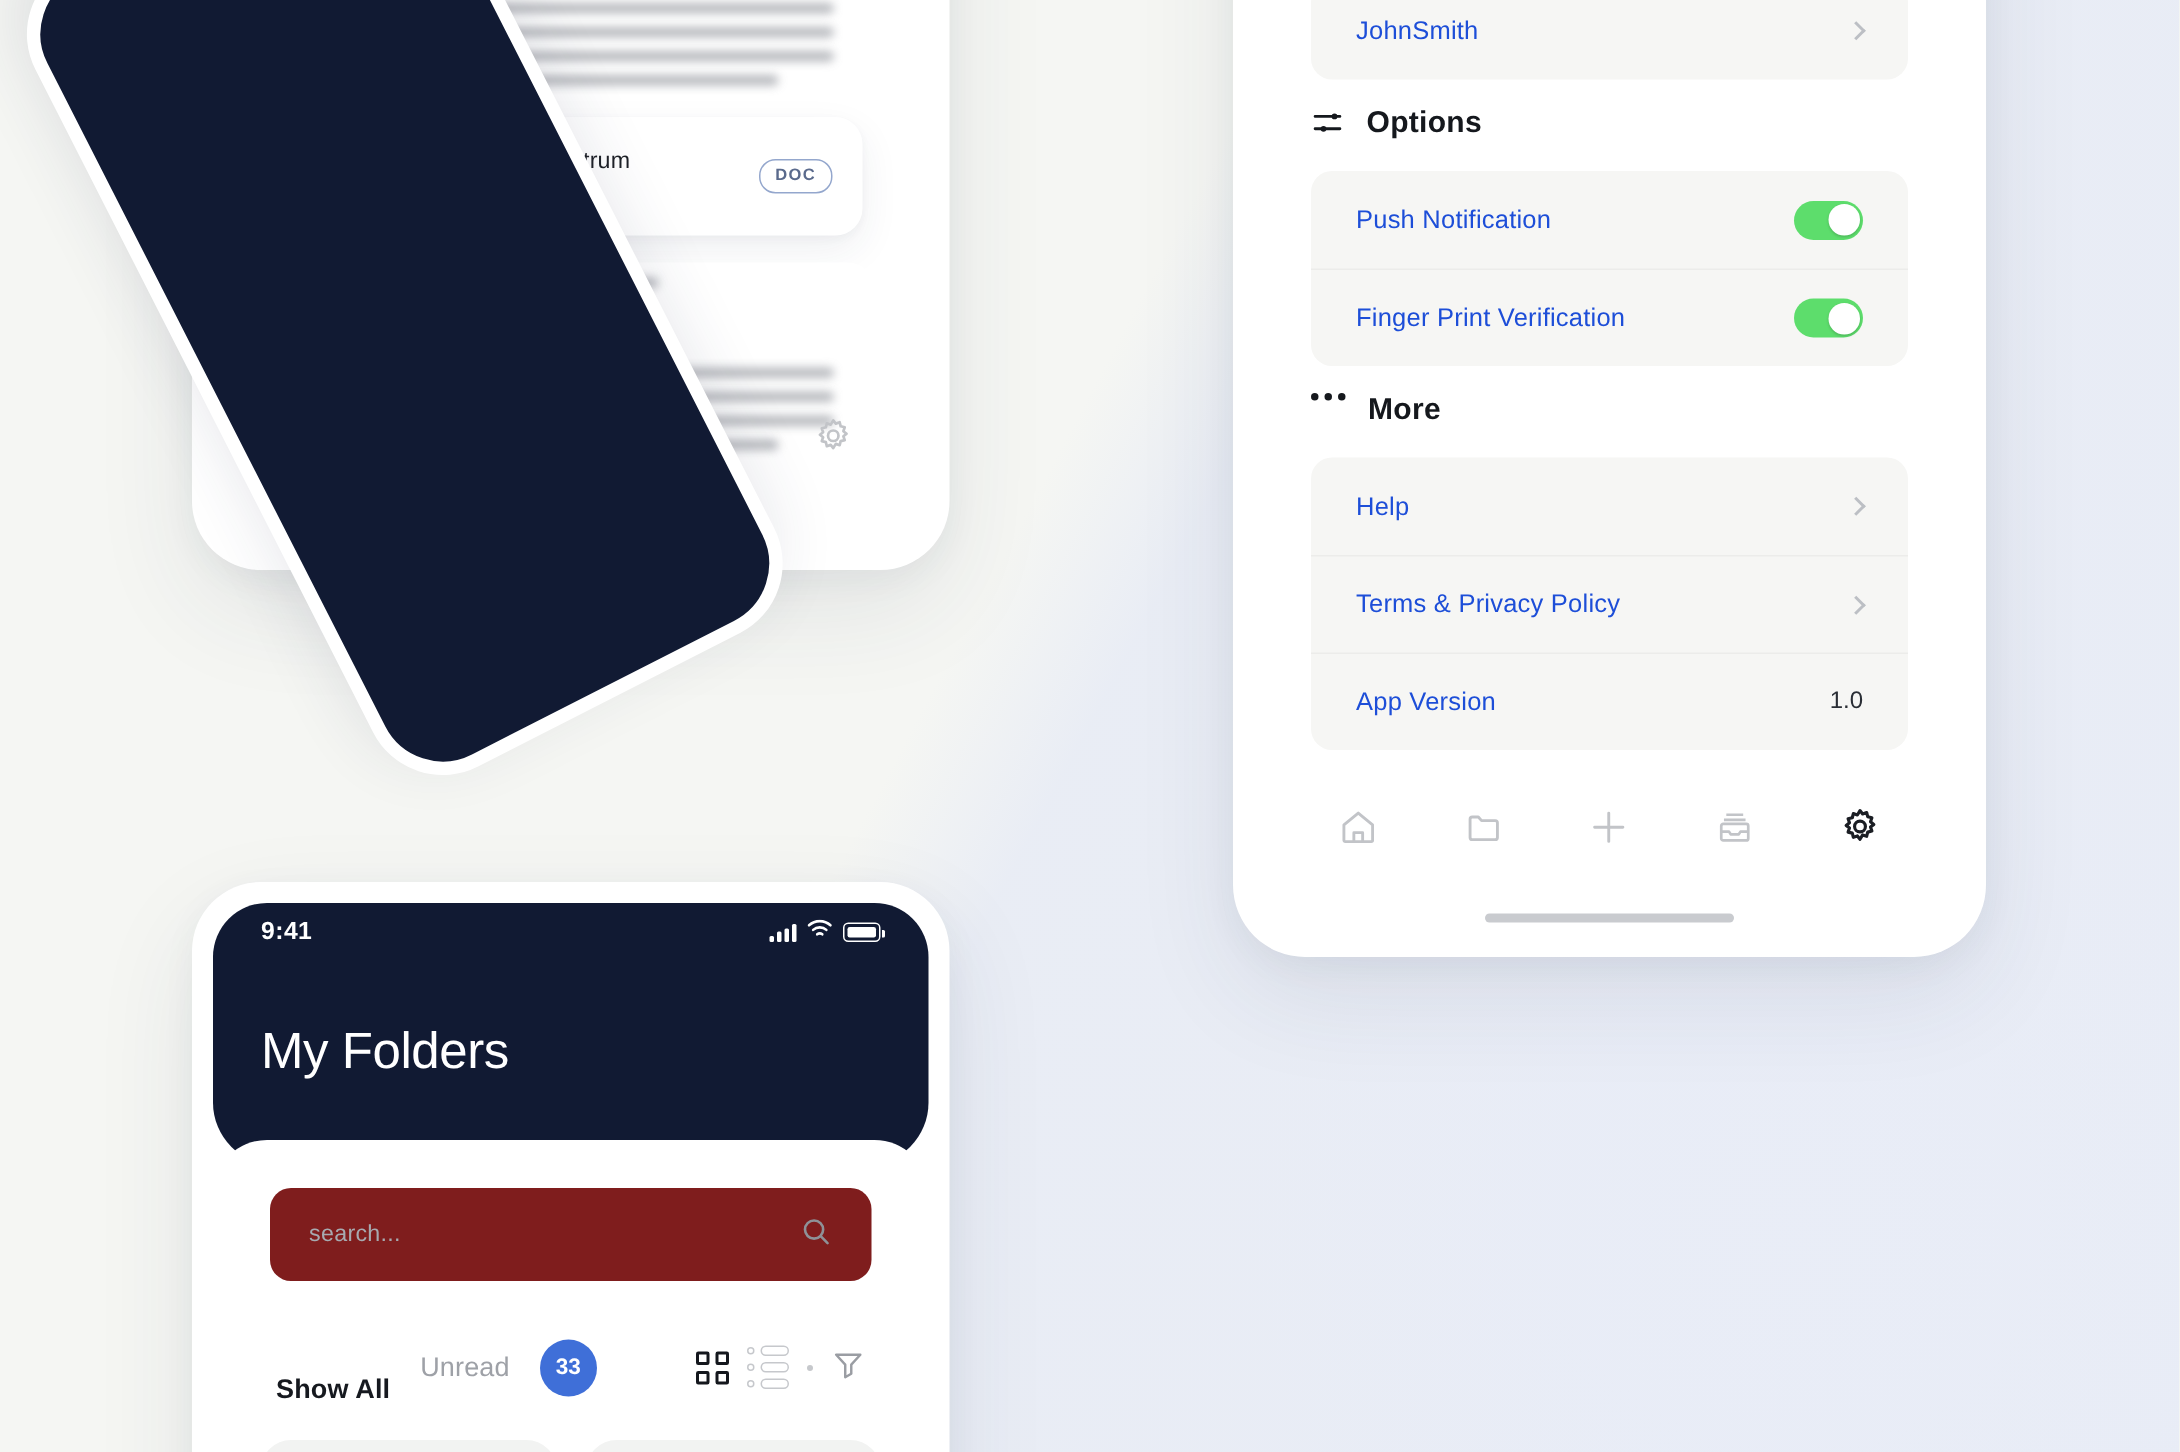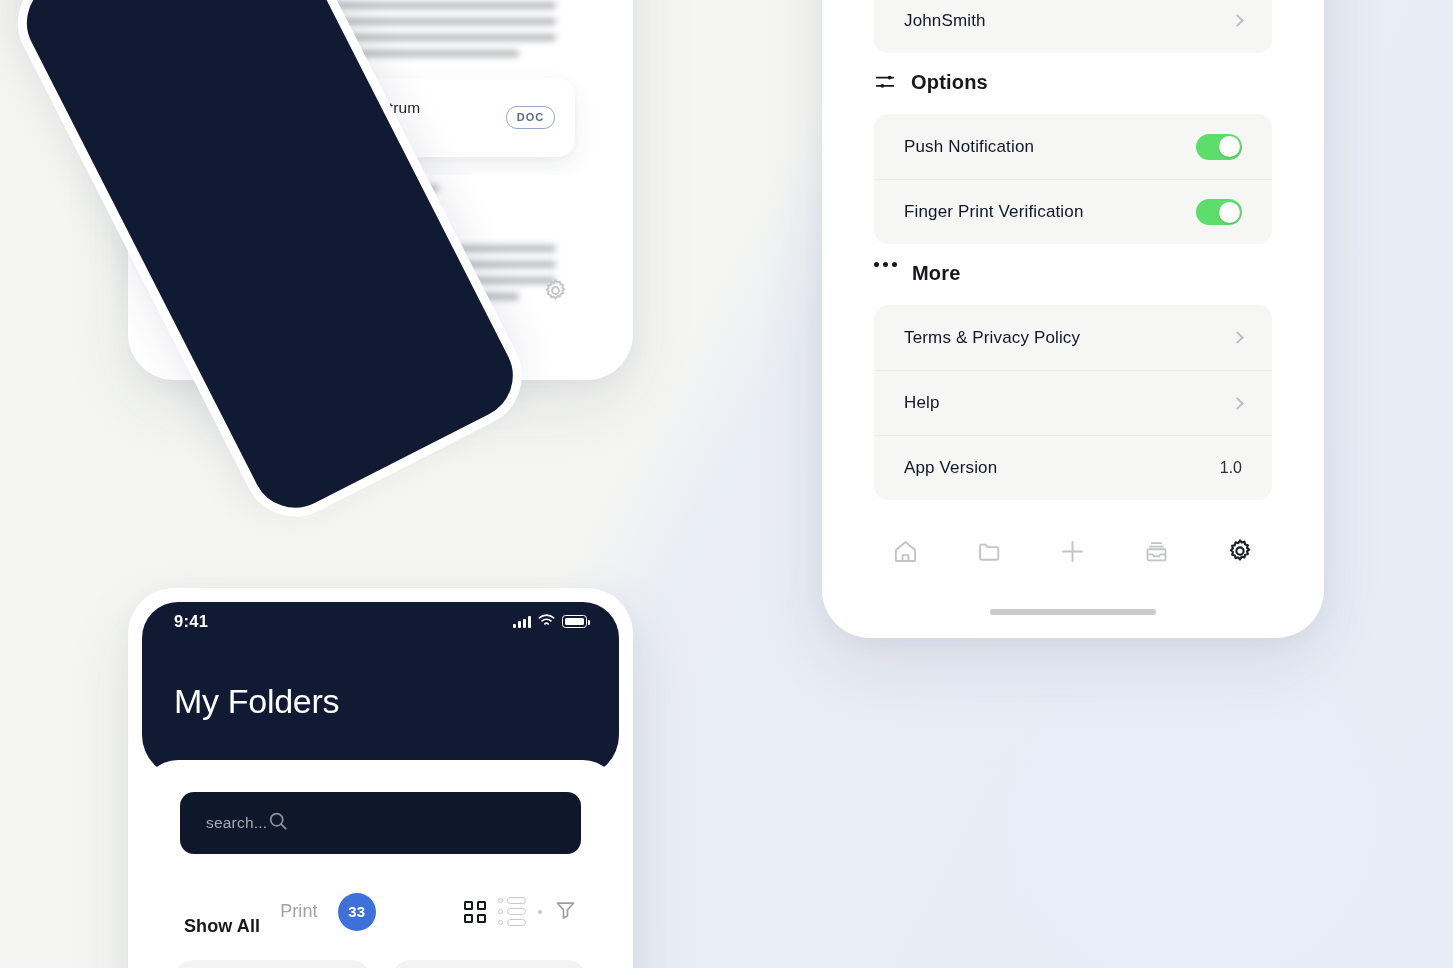--- a/index.html
+++ b/index.html
@@ -129,21 +129,21 @@
     background: #f6f6f4;
     border-radius: 14px;
     overflow: hidden;
   }
   .srow {
     height: 65px;
     display: flex; align-items: center; justify-content: space-between;
     padding: 0 30px 0 30px;
   }
   .srow + .srow { border-top: 1px solid #ececea; }
-  .srow-label { font-size: 17px; color: #0f172a; letter-spacing: .15px; }
+  .srow-label { font-size: 17px; color: #1d4ed8; letter-spacing: .15px; }
   .srow-value { font-size: 16px; color: #2a2e35; margin-left: 32px; }
   .chev {
     width: 9px; height: 9px;
     border-right: 2px solid #bcbfc4;
     border-top: 2px solid #bcbfc4;
     transform: rotate(45deg);
   }
   .sec-head {
     display: flex; align-items: flex-start; gap: 15px;
     font-size: 20px; font-weight: 700; color: #15181d; letter-spacing: .2px;
@@ -199,22 +199,22 @@
     font-size: 34px; font-weight: 400; color: #fff; letter-spacing: -.3px;
   }
 
   .sheet {
     position: absolute; left: 14px; right: 14px; top: 172px; bottom: 0;
     background: #fff;
     border-radius: 36px 36px 0 0;
   }
   .searchbar {
     position: absolute; left: 38px; right: 38px; top: 32px;
-    height: 62px; border-radius: 14px; background: #0f172a;
-    display: flex; align-items: center; 
+    height: 62px; border-radius: 14px; background: #7f1d1d;
+    display: flex; align-items: center; justify-content: space-between;
     padding: 0 26px;
   }
   .searchbar span { font-size: 15.5px; color: #a7aab0; letter-spacing: .2px; }
   .filterbar {
     position: absolute; left: 42px; right: 42px; top: 126px;
     display: flex; align-items: center; justify-content: space-between;
   }
   .filters-left { display: flex; align-items: center; gap: 20px; }
   .f-tab { font-size: 18px; letter-spacing: .1px; }
   .f-tab.active { color: #16191f; font-weight: 700; margin-top: 30px; }
@@ -378,25 +378,25 @@
         <span class="dots3">
           <i></i>
             <i></i>
             <i></i>
         </span>
         <span>More</span>
       </div>
 
       <div class="settings-group" style="position:absolute; left:52px; right:52px; top:693px;">
         <div class="srow">
+          <div class="srow-label">Help</div>
+          <div class="chev"></div>
+        </div>
+        <div class="srow">
           <div class="srow-label">Terms &amp; Privacy Policy</div>
-          <div class="chev"></div>
-        </div>
-        <div class="srow">
-          <div class="srow-label">Help</div>
           <div class="chev"></div>
         </div>
         <div class="srow">
           <div class="srow-label">App Version</div>
           <div class="srow-value">1.0</div>
         </div>
       </div>
 
       <div class="tabbar" style="top:919px; padding:0 42px;">
         <div class="tab">
@@ -471,21 +471,21 @@
             <svg width="22" height="22" viewBox="0 0 24 24" fill="none" stroke="#8e9197" stroke-width="1.9" stroke-linecap="round">
               <circle cx="10.6" cy="10.6" r="6.6"></circle>
               <path d="M15.6 15.6 20.4 20.4"></path>
             </svg>
           </span>
         </div>
 
         <div class="filterbar">
           <div class="filters-left">
             <div class="f-tab active">Show All</div>
-            <div class="f-tab idle">Print</div>
+            <div class="f-tab idle">Unread</div>
             <div class="badge-count">33</div>
           </div>
           <div class="views-right">
             <span class="grid-ico">
               <i></i>
                 <i></i>
                 <i></i>
                 <i></i>
             </span>
             <span class="list-ico">

